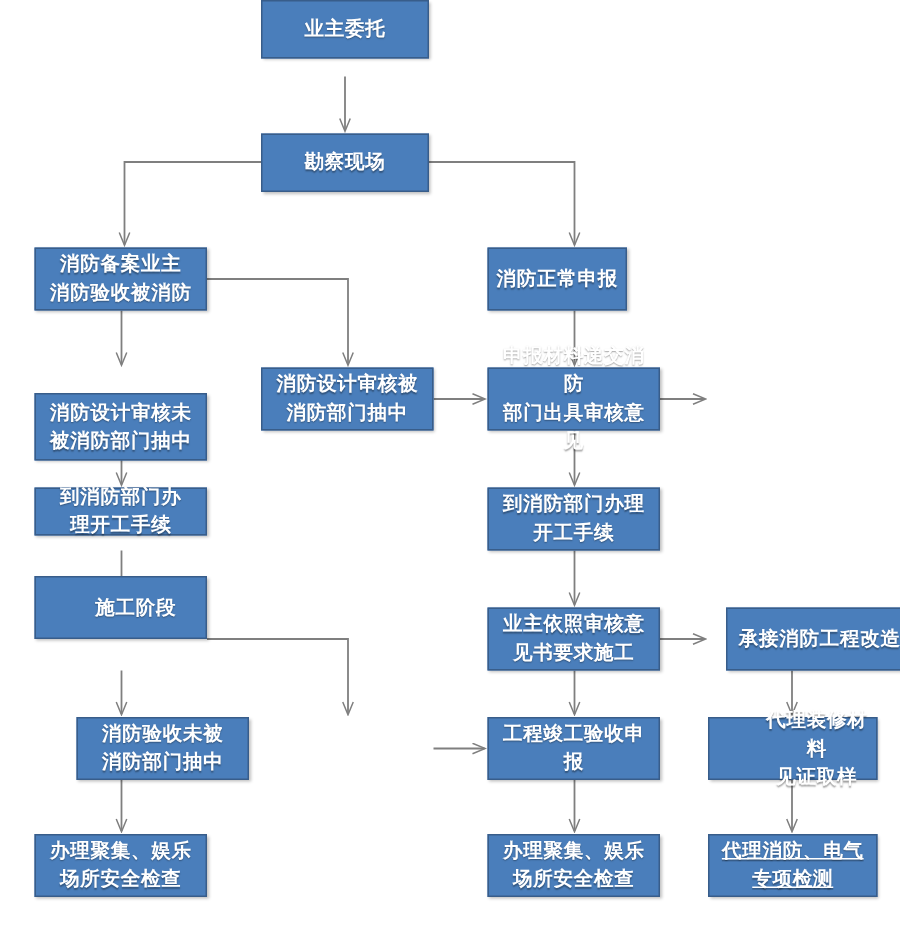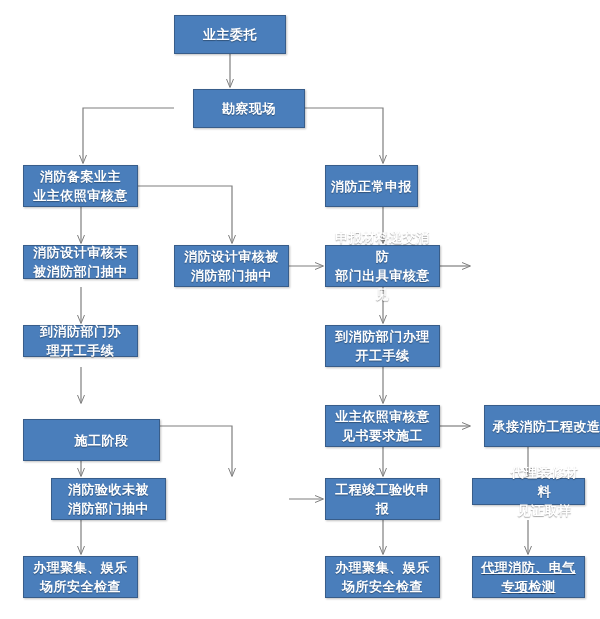--- a/index.html
+++ b/index.html
@@ -93,43 +93,43 @@
       <path d="M528,447 L528,476"></path>
 
       <path d="M81,520 L81,554"></path>
 
       <path d="M383,520 L383,554"></path>
 
       <path d="M528,520 L528,554"></path>
     </g>
   </svg>
 
-  <div class="node" style="left:174px;top:15px;width:112px;height:39px;">业主委托</div>
-  <div class="node" style="left:174px;top:89px;width:112px;height:39px;margin-left:19px;">勘察现场</div>
+  <div class="node" style="left:174px;top:0;width:112px;height:39px;">业主委托</div>
+  <div class="node" style="left:174px;top:89px;width:112px;height:39px;">勘察现场</div>
   <div class="node" style="left:23px;top:165px;width:115px;height:42px;">消防备案业主
-业主依照审核意</div>
+消防验收被消防</div>
   <div class="node" style="left:325px;top:165px;width:93px;height:42px;">消防正常申报</div>
-  <div class="node" style="left:23px;top:245px;width:115px;height:34px;">消防设计审核未
+  <div class="node" style="left:23px;top:262px;width:115px;height:45px;">消防设计审核未
 被消防部门抽中</div>
   <div class="node" style="left:174px;top:245px;width:115px;height:42px;">消防设计审核被
 消防部门抽中</div>
   <div class="node" style="left:325px;top:245px;width:115px;height:42px;">申报材料递交消防
 部门出具审核意见</div>
   <div class="node" style="left:23px;top:325px;width:115px;height:32px;">到消防部门办
 理开工手续</div>
   <div class="node" style="left:325px;top:325px;width:115px;height:42px;">到消防部门办理
 开工手续</div>
-  <div class="node" style="left:23px;top:419px;width:137px;height:42px;padding-left:24px;">施工阶段</div>
+  <div class="node" style="left:23px;top:384px;width:115px;height:42px;padding-left:24px;">施工阶段</div>
   <div class="node" style="left:325px;top:405px;width:115px;height:42px;">业主依照审核意
 见书要求施工</div>
   <div class="node" style="left:484px;top:405px;width:125px;height:42px;">承接消防工程改造</div>
   <div class="node" style="left:23px;top:478px;width:115px;height:42px;margin-left:28px;">消防验收未被
 消防部门抽中</div>
   <div class="node" style="left:325px;top:478px;width:115px;height:42px;">工程竣工验收申报</div>
-  <div class="node" style="left:472px;top:478px;width:113px;height:27px;padding-left:36px;">代理装修材料
+  <div class="node" style="left:472px;top:478px;width:113px;height:42px;padding-left:36px;">代理装修材料
 见证取样</div>
   <div class="node" style="left:23px;top:556px;width:115px;height:42px;">办理聚集、娱乐
 场所安全检查</div>
   <div class="node" style="left:325px;top:556px;width:115px;height:42px;">办理聚集、娱乐
 场所安全检查</div>
   <div class="node" style="left:472px;top:556px;width:113px;height:42px;text-decoration:underline;">代理消防、电气
 专项检测</div>
 
 </div>
 

